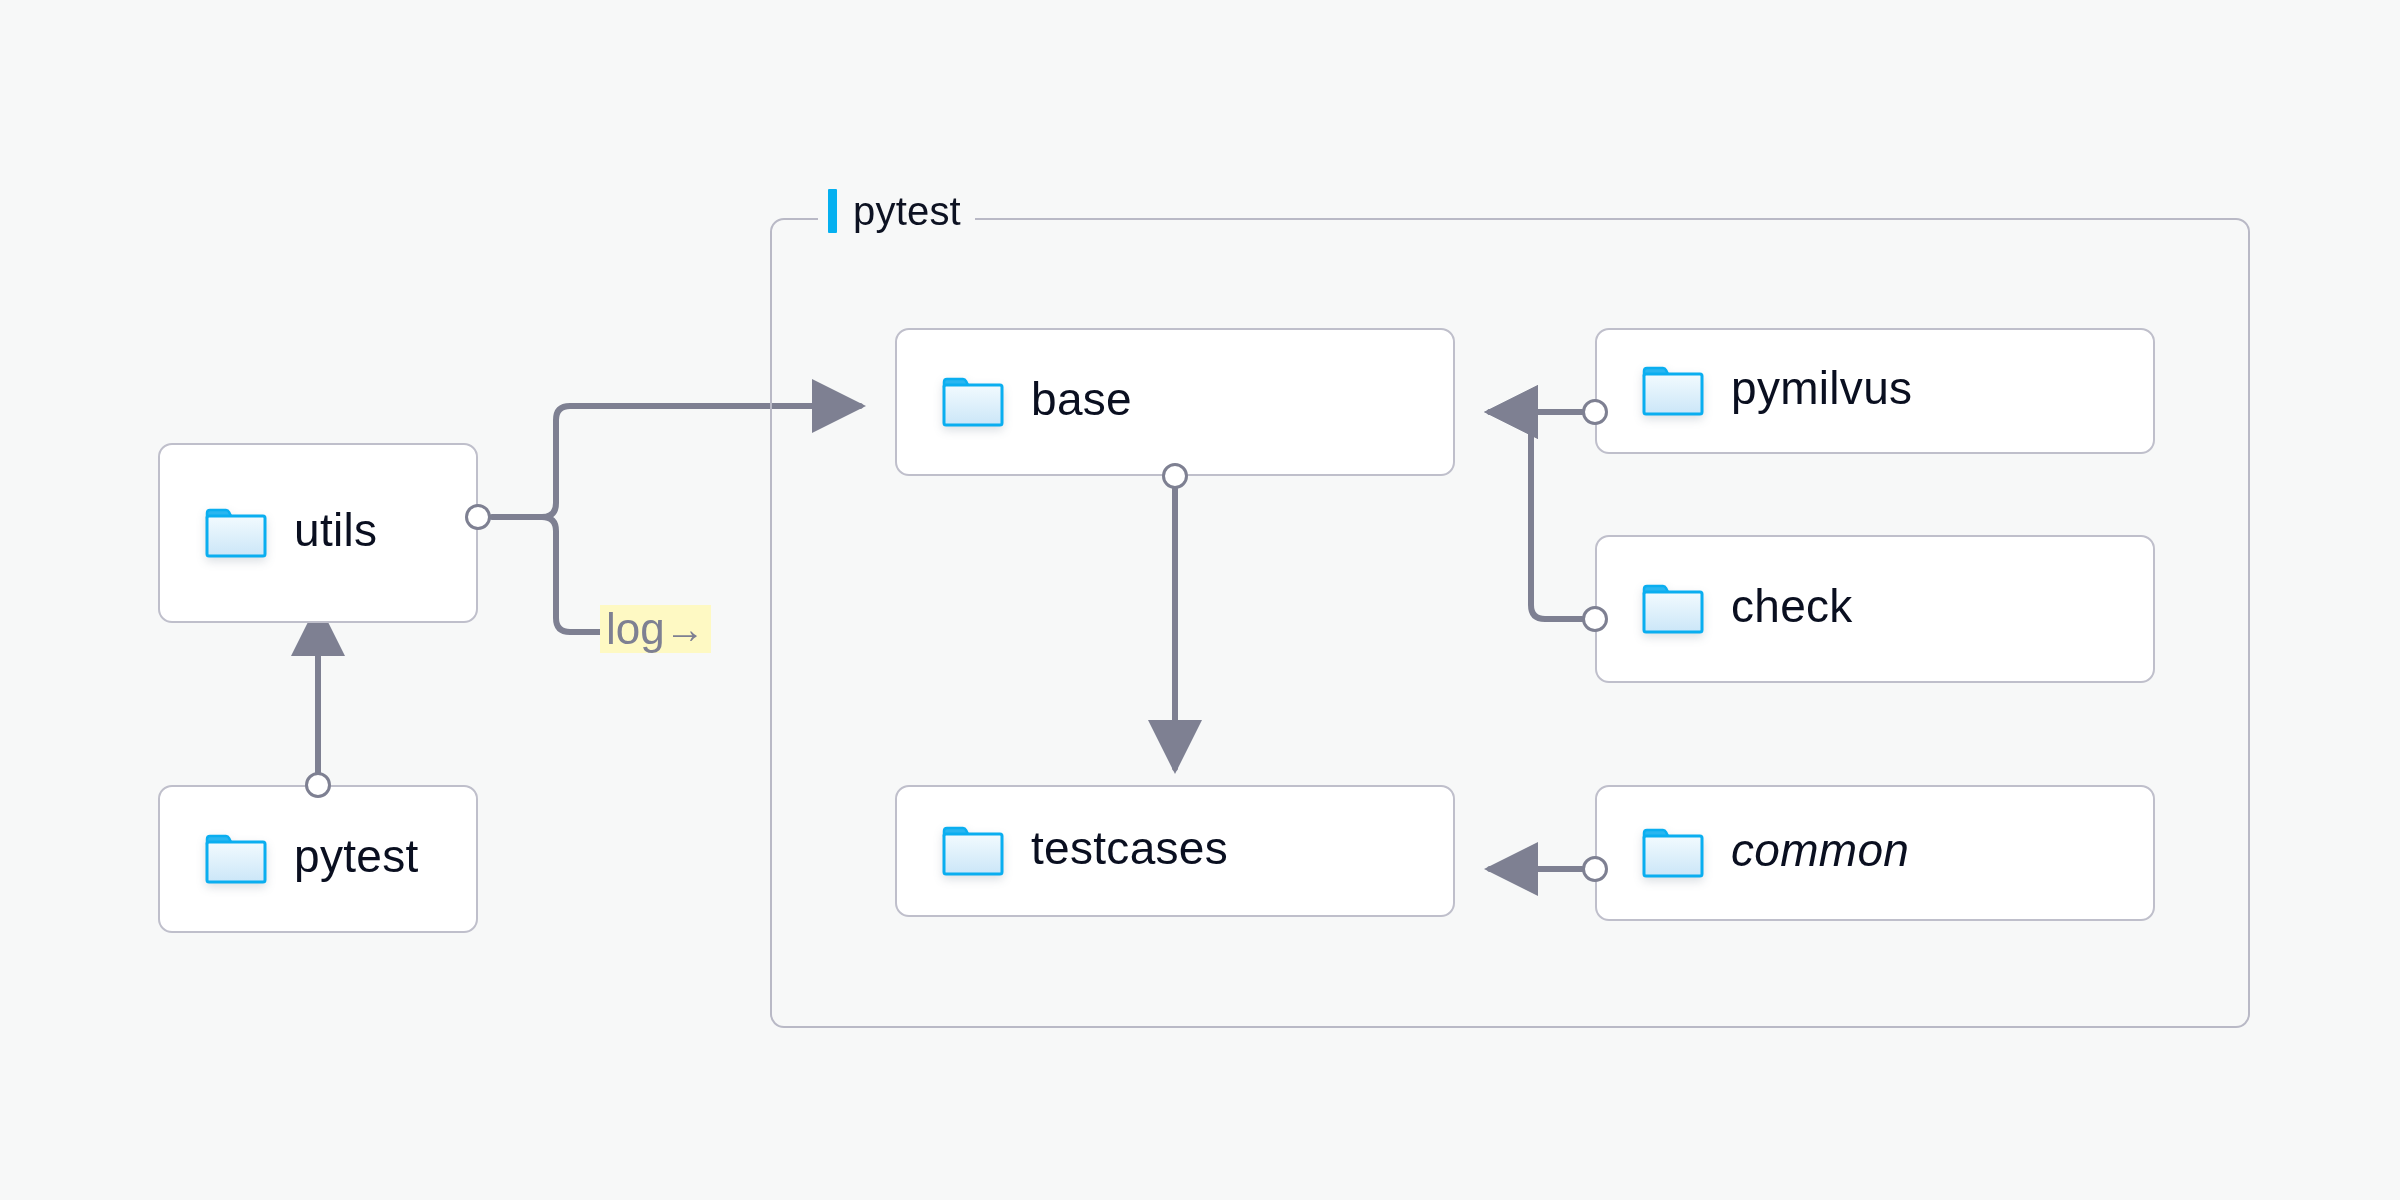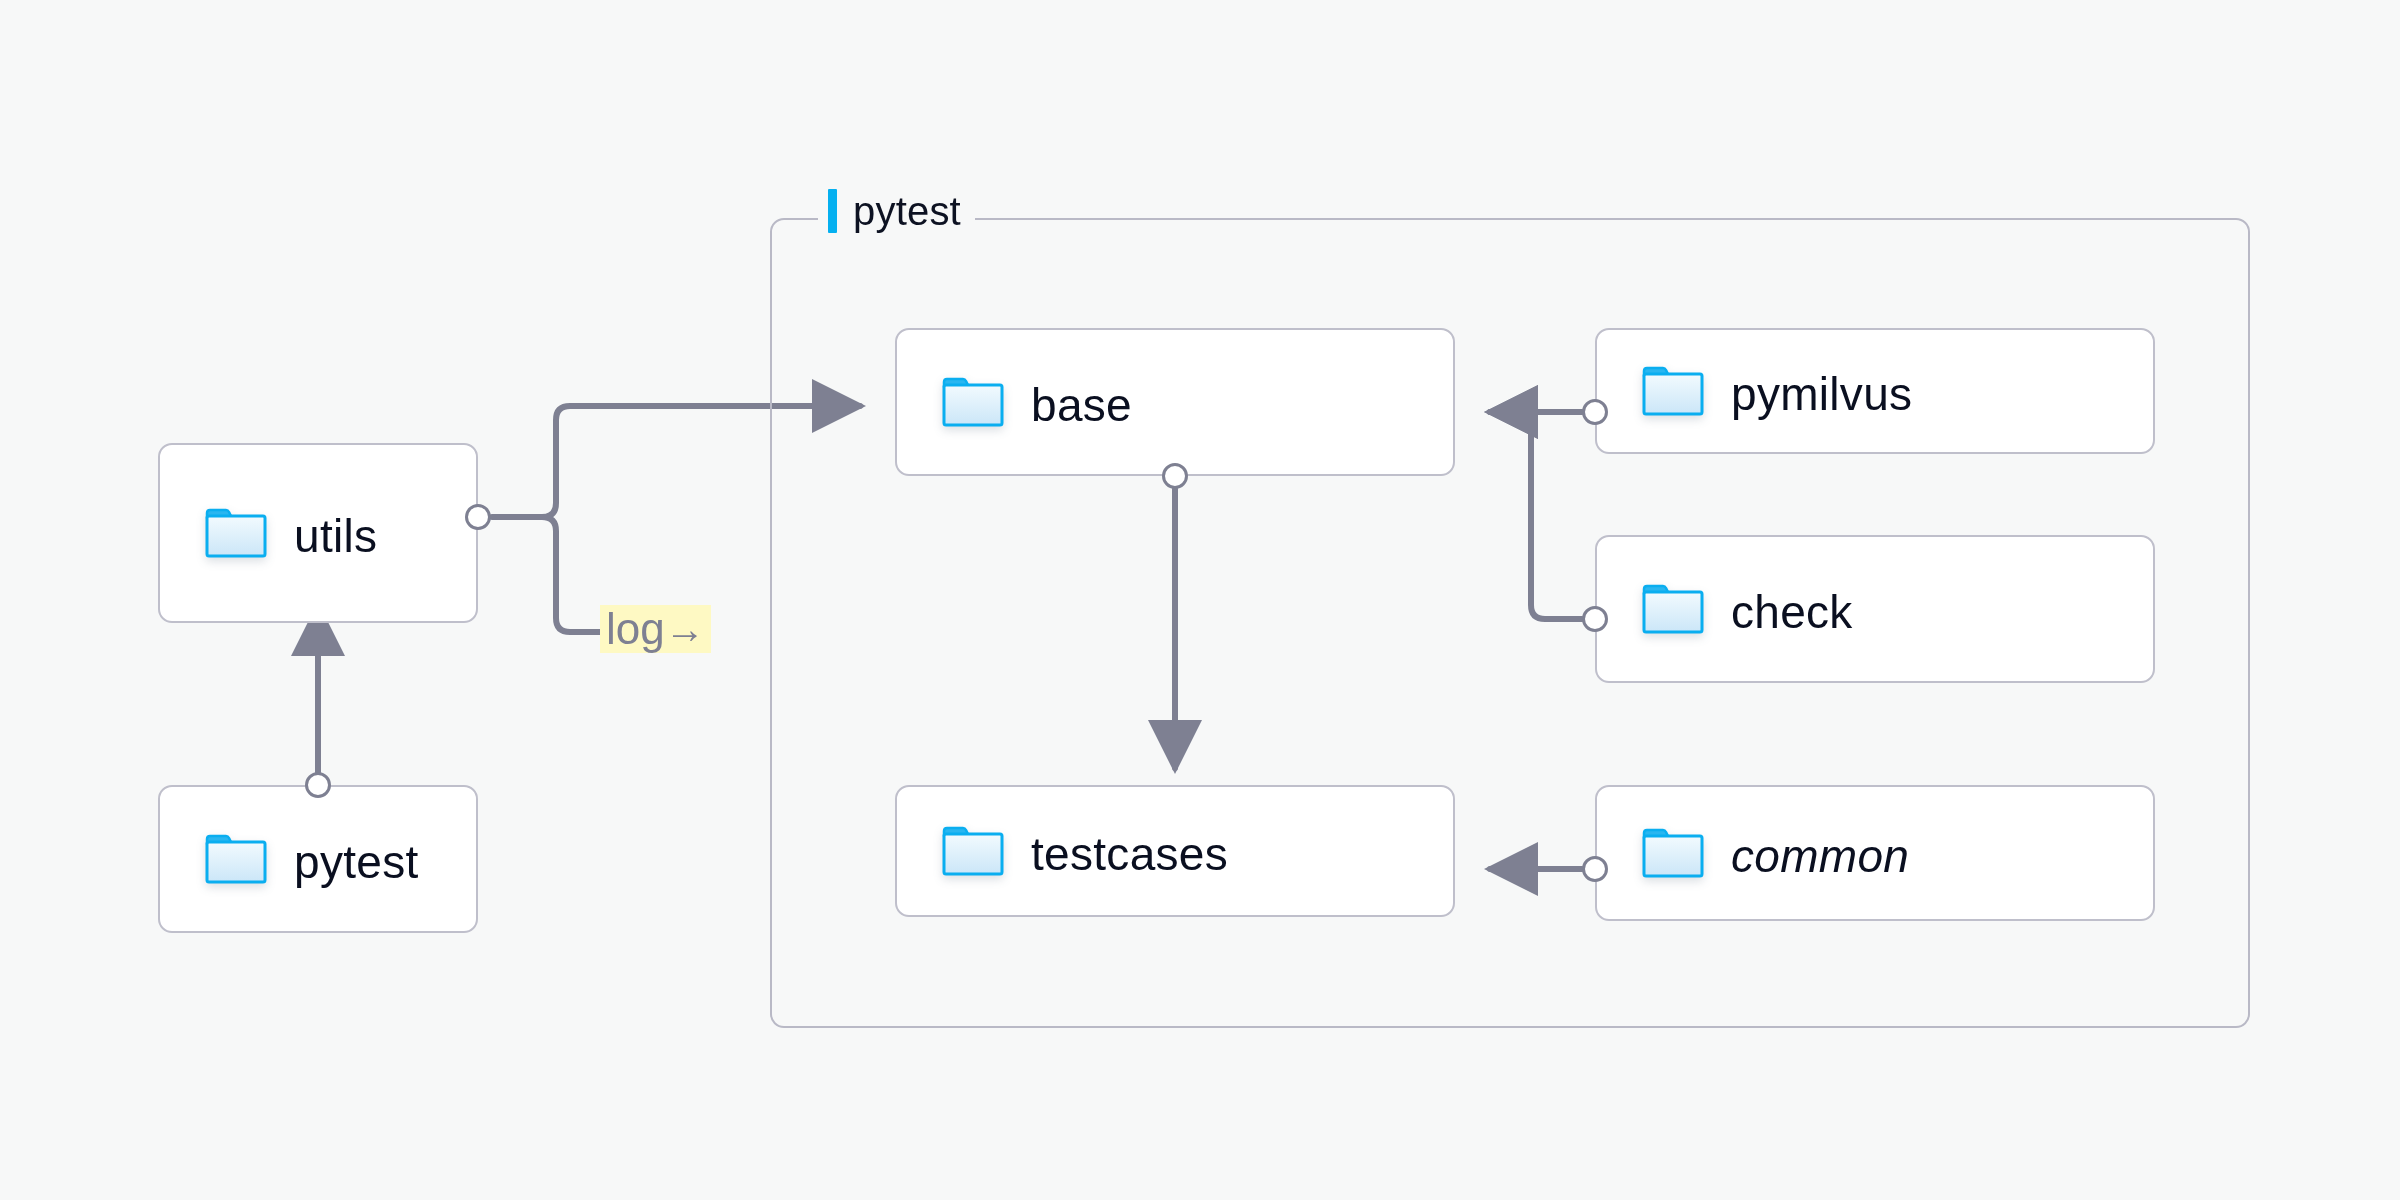--- a/index.html
+++ b/index.html
@@ -71,21 +71,21 @@
     box-sizing: border-box;
     background: #ffffff;
     border: 2px solid #bfbfcb;
     border-radius: 14px;
     display: flex;
     align-items: center;
     z-index: 4;
   }
   .node-inner {
     display: flex;
-    align-items: flex-end;
+    align-items: flex-start;
     gap: 26px;
     padding-left: 44px;
   }
   .node-label {
     font-size: 46px;
     color: #0a0f20;
     letter-spacing: 0.3px;
     line-height: 1;
     white-space: nowrap;
   }

